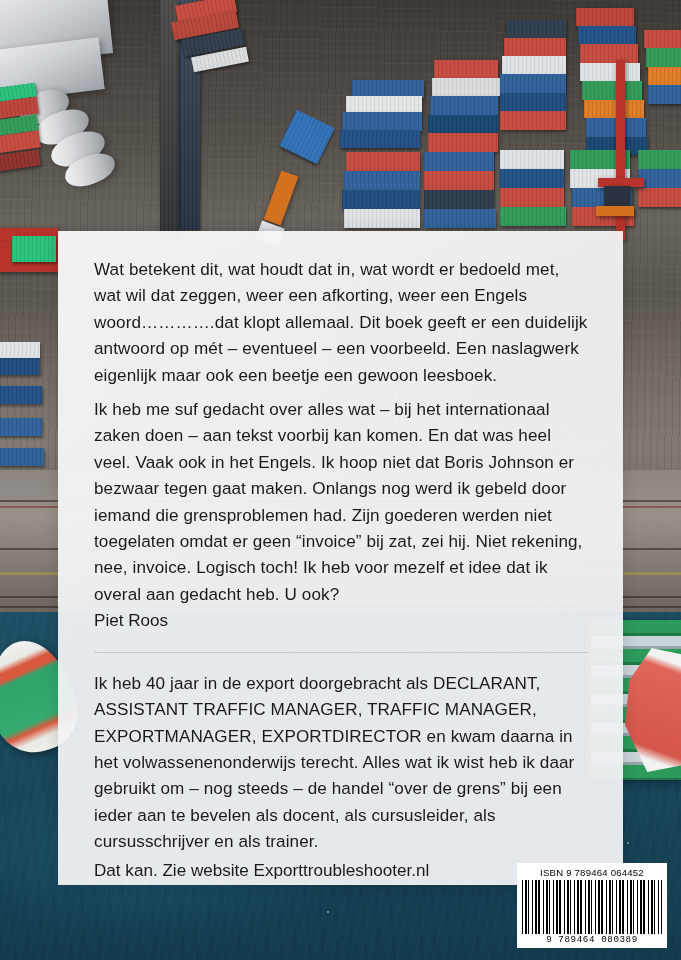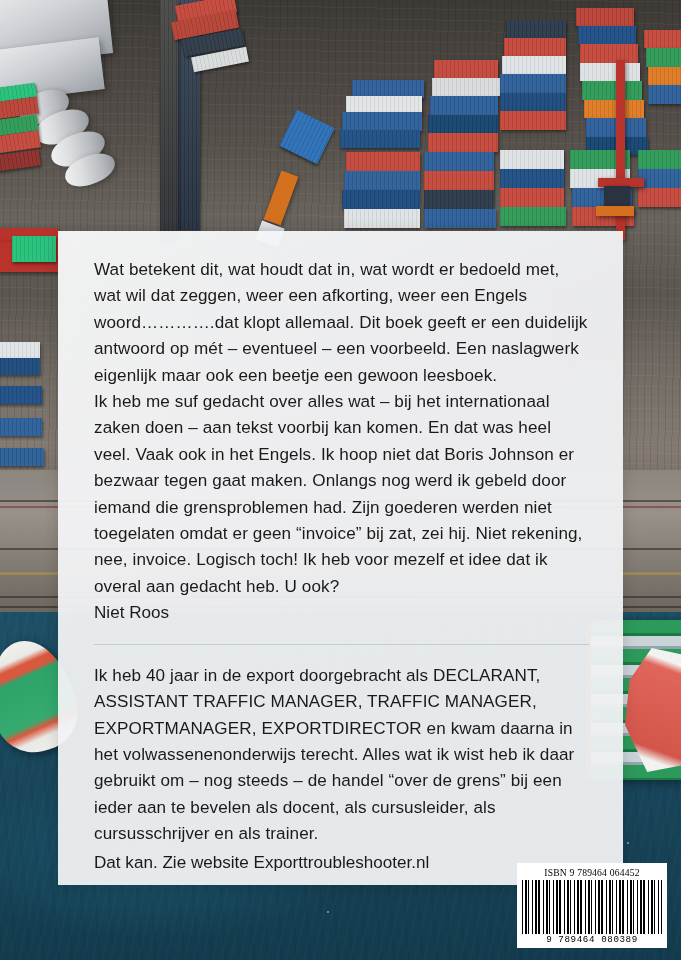--- a/index.html
+++ b/index.html
@@ -165,21 +165,21 @@
   }
 
   .blurb {
     color: #1a1a1a;
     font-size: 17.1px;
     line-height: 26.4px;
     letter-spacing: .1px;
     margin: 0;
     text-rendering: optimizeLegibility;
   }
-  .blurb.p1 { margin-bottom: 0; }
+  .blurb.p1 { margin-bottom: 8px; }
   .signature {
     color: #1a1a1a;
     font-size: 17.1px;
     line-height: 26.4px;
     margin: 0;
   }
 
   .divider {
     height: 1px;
     background: rgba(120,125,130,.28);
@@ -205,21 +205,21 @@
   #barcode-block {
     position: absolute;
     right: 14px;
     bottom: 12px;
     width: 150px;
     background: #ffffff;
     padding: 4px 5px 3px 5px;
     box-sizing: border-box;
   }
   .isbn-text {
-    font-family: Liberation Serif, serif;
+    font-family: Liberation Sans, sans-serif;
     font-size: 9.6px;
     letter-spacing: .2px;
     color: #000;
     text-align: center;
     line-height: 11px;
     white-space: nowrap;
   }
   .bars {
     height: 54px;
     margin: 2px 0 1px 0;
@@ -374,21 +374,21 @@
     <div class="greenship"></div>
     <div class="redship"></div>
   </div>
 
   <div id="text-panel">
 
     <p class="blurb p1">Wat betekent dit, wat houdt dat in, wat wordt er bedoeld met, wat wil dat zeggen, weer een afkorting, weer een Engels woord………….dat klopt allemaal. Dit boek geeft er een duidelijk antwoord op mét – eventueel – een voorbeeld. Een naslagwerk eigenlijk maar ook een beetje een gewoon leesboek.</p>
 
     <p class="blurb">Ik heb me suf gedacht over alles wat – bij het internationaal zaken doen – aan tekst voorbij kan komen. En dat was heel veel. Vaak ook in het Engels. Ik hoop niet dat Boris Johnson er bezwaar tegen gaat maken. Onlangs nog werd ik gebeld door iemand die grensproblemen had. Zijn goederen werden niet toegelaten omdat er geen “invoice” bij zat, zei hij. Niet rekening, nee, invoice. Logisch toch!  Ik heb voor mezelf et idee dat ik overal aan gedacht heb. U ook?</p>
 
-    <p class="signature">Niet Roos</p>
+    <p class="signature">Piet Roos</p>
 
     <div class="divider"></div>
 
     <p class="blurb">Ik heb 40 jaar in de export doorgebracht als DECLARANT, ASSISTANT TRAFFIC MANAGER, TRAFFIC MANAGER, EXPORTMANAGER, EXPORTDIRECTOR en kwam daarna in het volwassenenonderwijs terecht. Alles wat ik wist heb ik daar gebruikt om – nog steeds – de handel “over de grens” bij een ieder aan te bevelen als docent, als cursusleider, als cursusschrijver en als trainer.</p>
 
 
     <p class="cta-line">Dat kan. Zie website Exporttroubleshooter.nl</p>
   </div>
 
   <div id="barcode-block">

